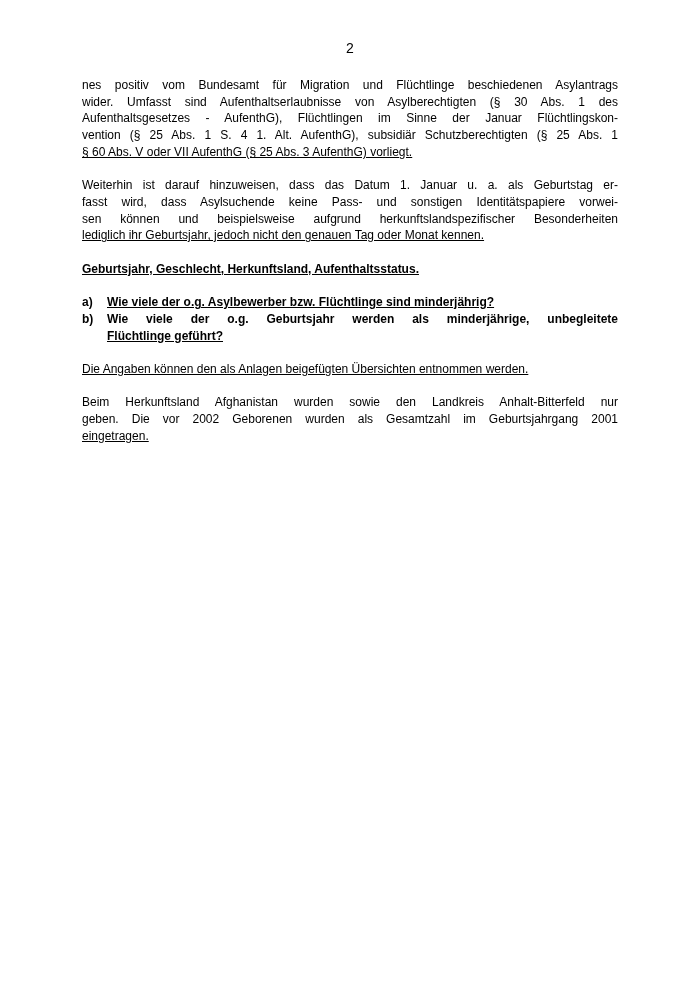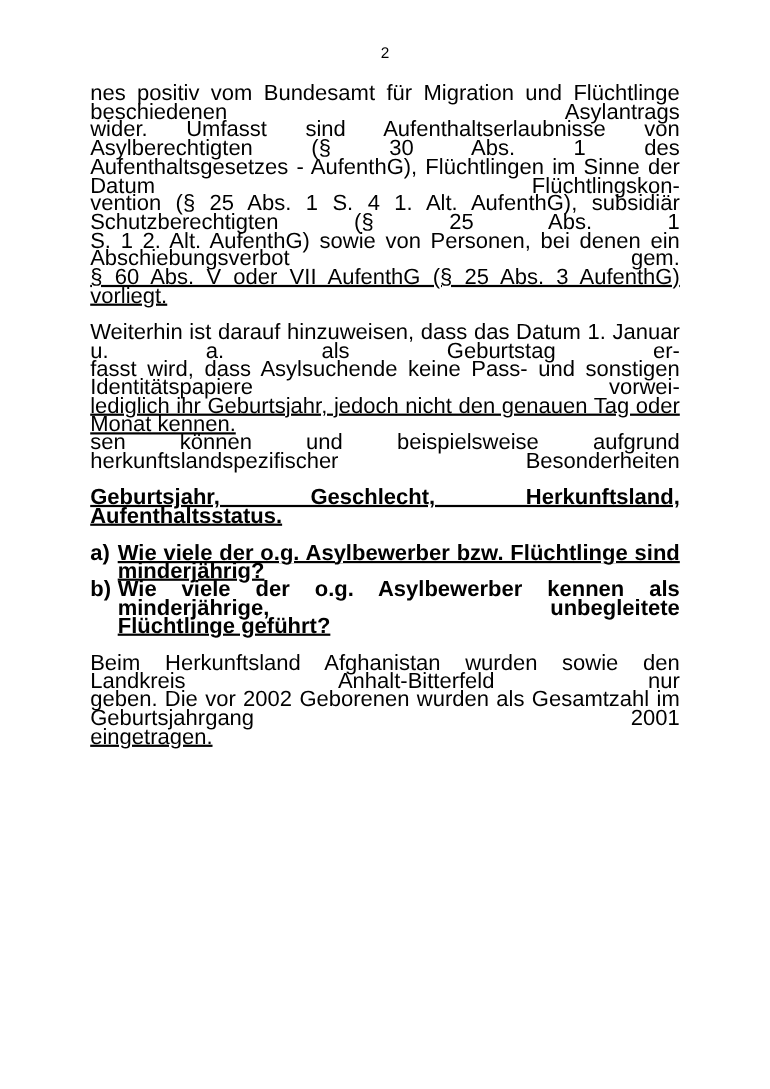--- a/index.html
+++ b/index.html
@@ -23,21 +23,21 @@
     width: 536px;
     text-align: center;
     font-size: 14px;
     line-height: 16.7px;
   }
   .content {
     position: absolute;
     top: 77px;
     left: 82px;
     width: 536px;
-    font-size: 20px;
+    font-size: 12px;
     line-height: 16.7px;
   }
   .block {
     margin: 0 0 16.7px 0;
   }
   .bold {
     font-weight: bold;
   }
   .line {
     text-align: justify;
@@ -59,44 +59,46 @@
 </style>
 </head>
 <body>
 
 <div class="page">
   <div class="page-number">2</div>
   <div class="content">
       <div class="block">
         <div class="line">nes positiv vom Bundesamt für Migration und Flüchtlinge beschiedenen Asylantrags</div>
         <div class="line">wider. Umfasst sind Aufenthaltserlaubnisse von Asylberechtigten (§ 30 Abs. 1 des</div>
-        <div class="line">Aufenthaltsgesetzes - AufenthG), Flüchtlingen im Sinne der Datum Flüchtlingskon-</div>
+        <div class="line">Aufenthaltsgesetzes - AufenthG), Flüchtlingen im Sinne der Januar Flüchtlingskon-</div>
         <div class="line">vention (§ 25 Abs. 1 S. 4 1. Alt. AufenthG), subsidiär Schutzberechtigten (§ 25 Abs. 1</div>
-        <div class="line">S. 1 2. Alt. AufenthG) sowie von Personen, bei denen ein Abschiebungsverbot gem.</div>
         <div class="line last">§ 60 Abs. V oder VII AufenthG (§ 25 Abs. 3 AufenthG) vorliegt.</div>
       </div>
       <div class="block">
         <div class="line">Weiterhin ist darauf hinzuweisen, dass das Datum 1. Januar u. a. als Geburtstag er-</div>
         <div class="line">fasst wird, dass Asylsuchende keine Pass- und sonstigen Identitätspapiere vorwei-</div>
+        <div class="line">sen können und beispielsweise aufgrund herkunftslandspezifischer Besonderheiten</div>
         <div class="line last">lediglich ihr Geburtsjahr, jedoch nicht den genauen Tag oder Monat kennen.</div>
-        <div class="line">sen können und beispielsweise aufgrund herkunftslandspezifischer Besonderheiten</div>
       </div>
       <div class="block bold">
         <div class="line last">Geburtsjahr, Geschlecht, Herkunftsland, Aufenthaltsstatus.</div>
       </div>
       <div class="block bold">
         <div class="list-item">
           <span class="list-marker">a)</span>
           <div class="line last">Wie viele der o.g. Asylbewerber bzw. Flüchtlinge sind minderjährig?</div>
         </div>
         <div class="list-item">
           <span class="list-marker">b)</span>
-          <div class="line">Wie viele der o.g. Asylbewerber kennen als minderjährige, unbegleitete</div>
+          <div class="line">Wie viele der o.g. Geburtsjahr werden als minderjährige, unbegleitete</div>
           <div class="line last">Flüchtlinge geführt?</div>
         </div>
+      </div>
+      <div class="block">
+        <div class="line last">Die Angaben können den als Anlagen beigefügten Übersichten entnommen werden.</div>
       </div>
       <div class="block">
         <div class="line">Beim Herkunftsland Afghanistan wurden sowie den Landkreis Anhalt-Bitterfeld nur</div>
         <div class="line">geben. Die vor 2002 Geborenen wurden als Gesamtzahl im Geburtsjahrgang 2001</div>
         <div class="line last">eingetragen.</div>
       </div>
     </div>
 </div>
 
 </body></html>

